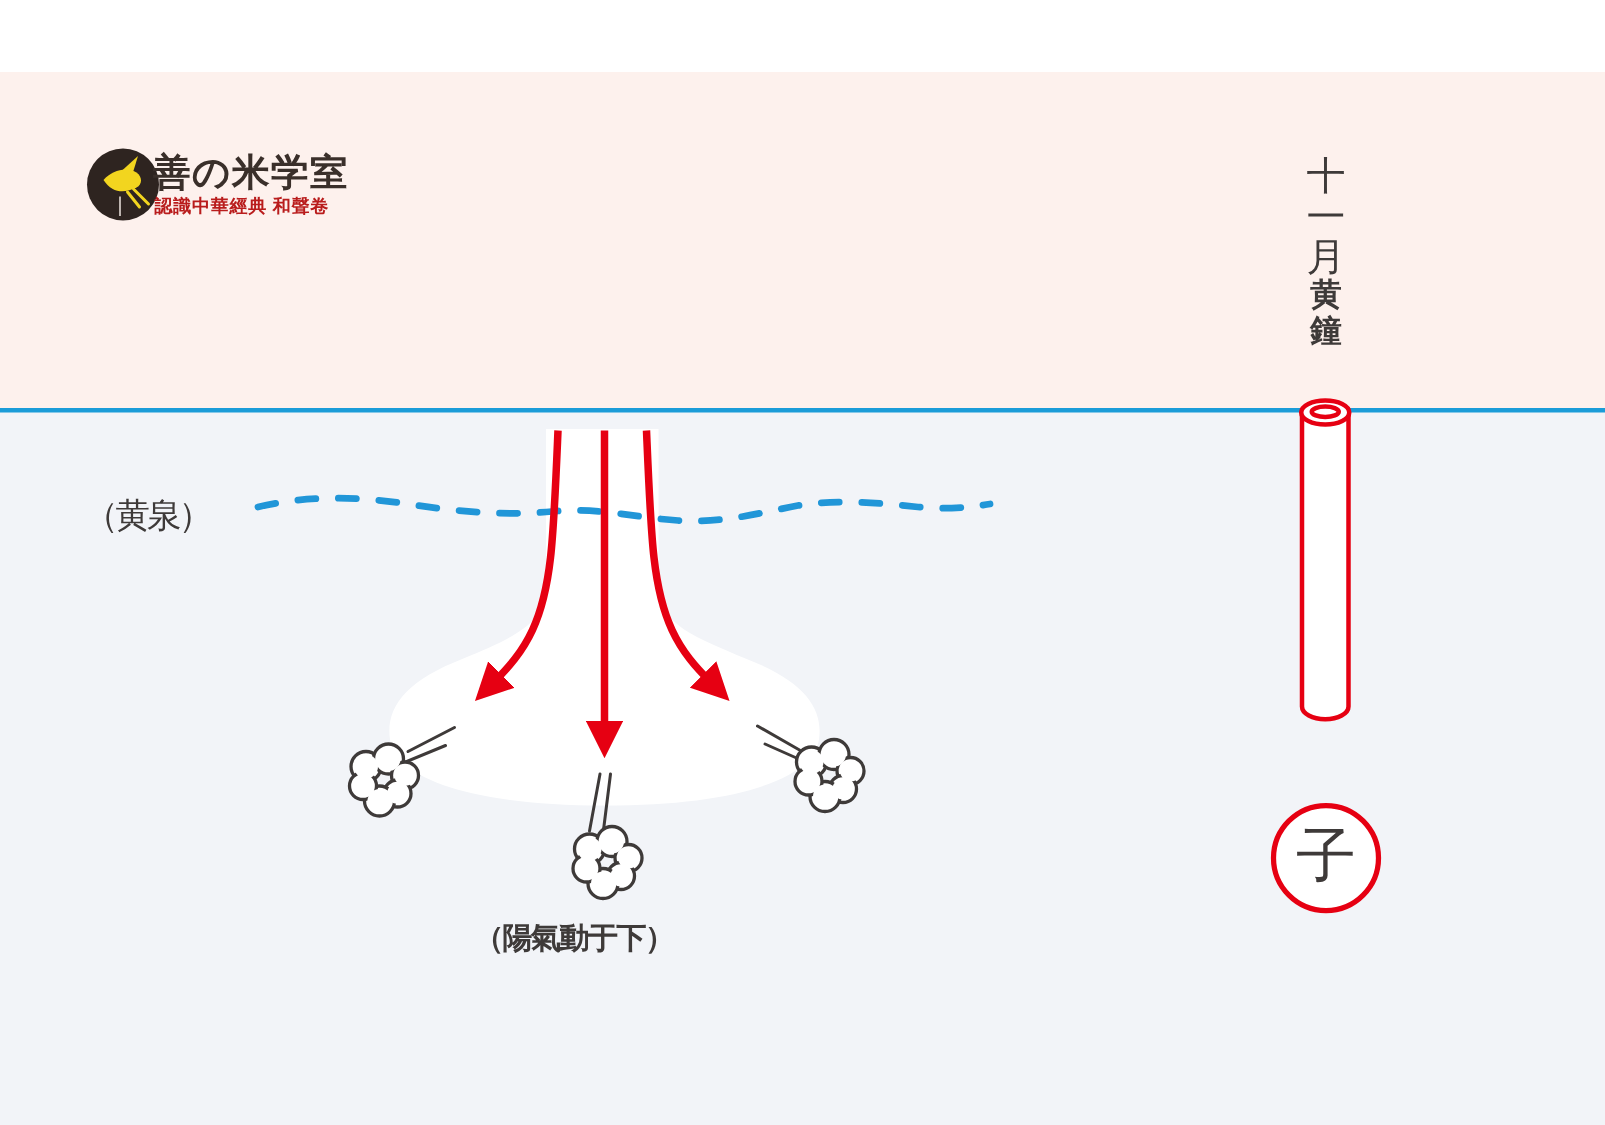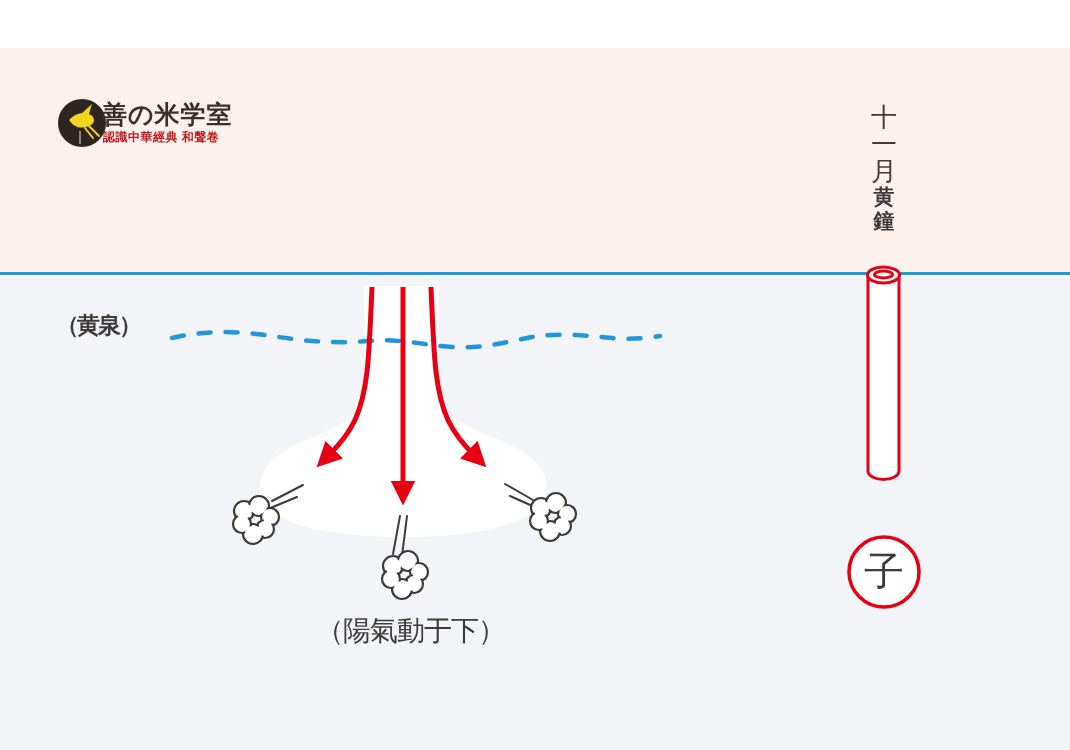--- a/index.html
+++ b/index.html
@@ -49,24 +49,24 @@
 
   
   .month-label{
     position:absolute;left:866px;top:56px;width:36px;text-align:center;
   }
   .month-char{display:block;font-size:26px;line-height:27px;color:var(--ink);}
   .pitch-block{margin-top:13px;}
   .pitch-char{display:block;font-size:21px;line-height:24px;font-weight:bold;color:var(--ink);}
 
   .spring-label{
-    position:absolute;left:56px;top:262px;font-size:23px;color:var(--ink);white-space:nowrap;letter-spacing:-2px;font-weight:bold;
+    position:absolute;left:56px;top:280px;font-size:23px;color:var(--ink);white-space:nowrap;letter-spacing:-2px;
   }
   .yang-label{
-    position:absolute;left:316px;top:564px;font-size:28px;color:var(--ink);white-space:nowrap;letter-spacing:-1px;
+    position:absolute;left:316px;top:564px;font-size:20px;color:var(--ink);white-space:nowrap;letter-spacing:-1px;font-weight:bold;
   }
   .branch-label{
     position:absolute;left:854px;top:501px;width:60px;text-align:center;
     font-size:40px;line-height:44px;color:var(--ink);
   }
 </style>
 </head>
 <body>
 
 <div class="canvas">

